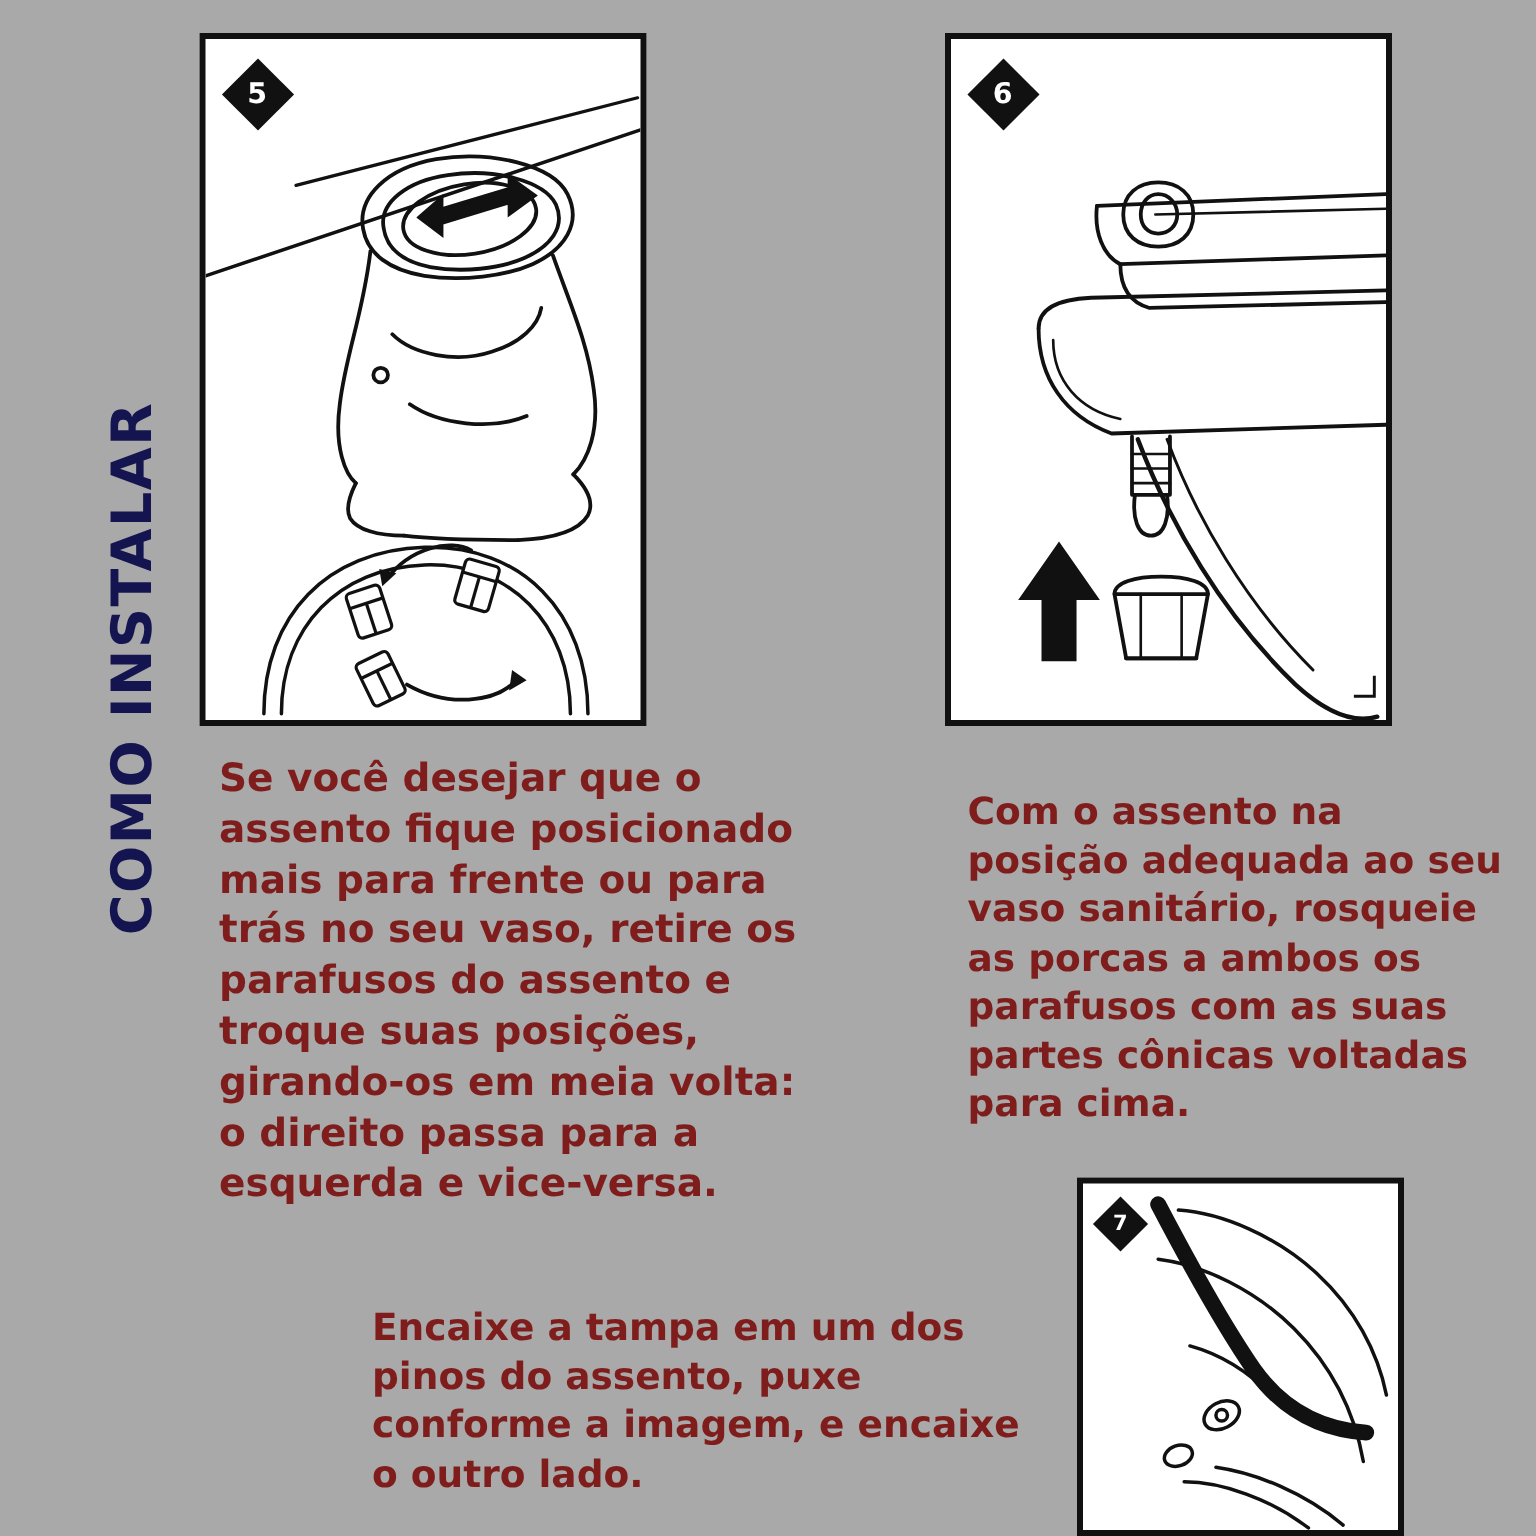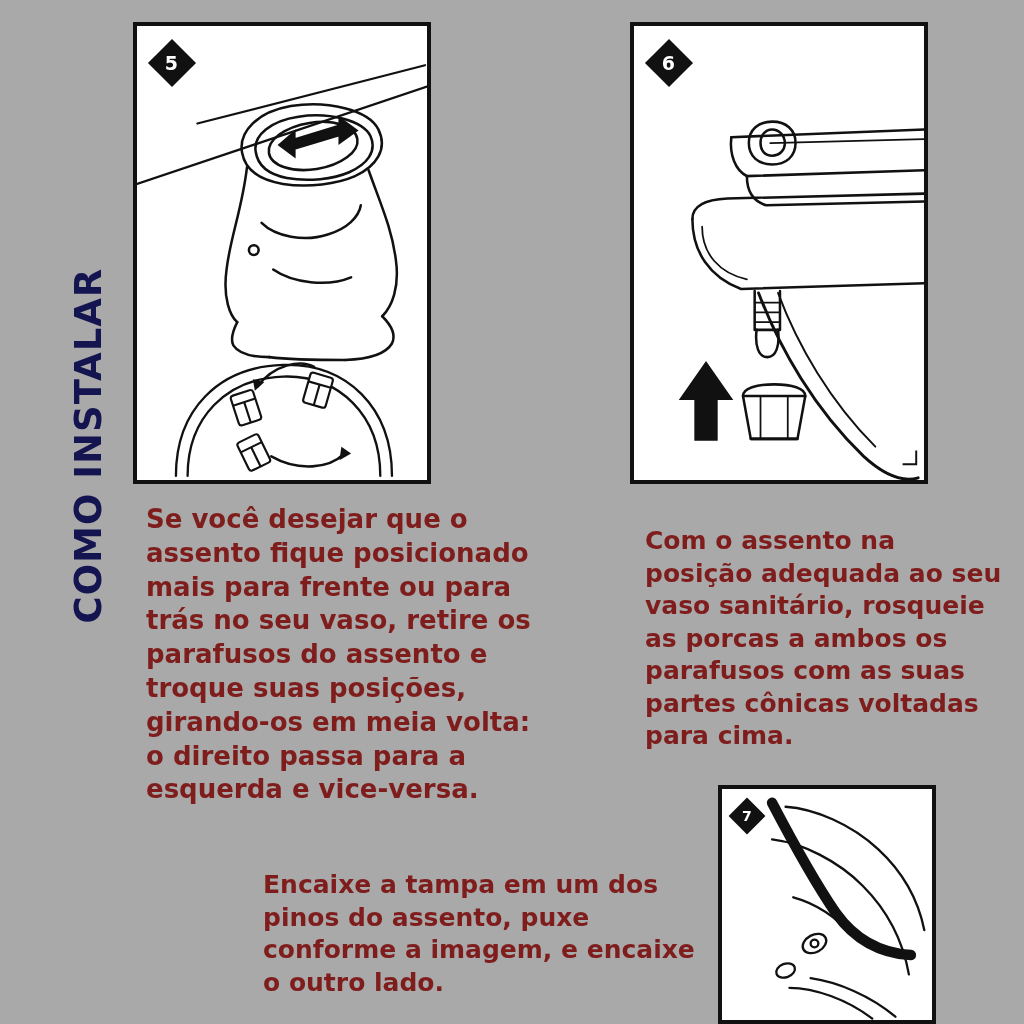--- a/index.html
+++ b/index.html
@@ -82,21 +82,20 @@
     left: 146px; top: 503px; width: 390px;
     font-size: 26px;
   }
   #caption-6 {
     left: 645px; top: 525px; width: 365px;
     font-size: 25px;
   }
   #caption-7 {
     left: 248px; top: 869px; width: 450px;
     font-size: 25px;
-    margin-left: 15px;
   }
 </style>
 </head>
 <body>
 
 <div id="vertical-title">COMO INSTALAR</div>
 
 <div class="panel" id="panel-5">
   <svg class="art" viewBox="0 0 298 462">
     <g fill="none" stroke="#111" stroke-width="2.6" stroke-linecap="round" stroke-linejoin="round">

